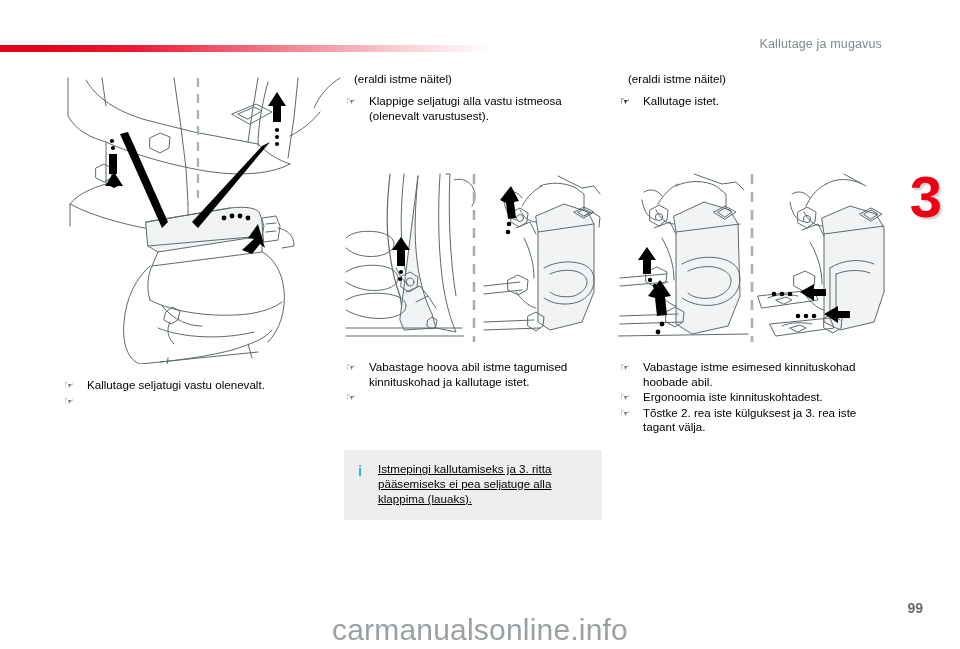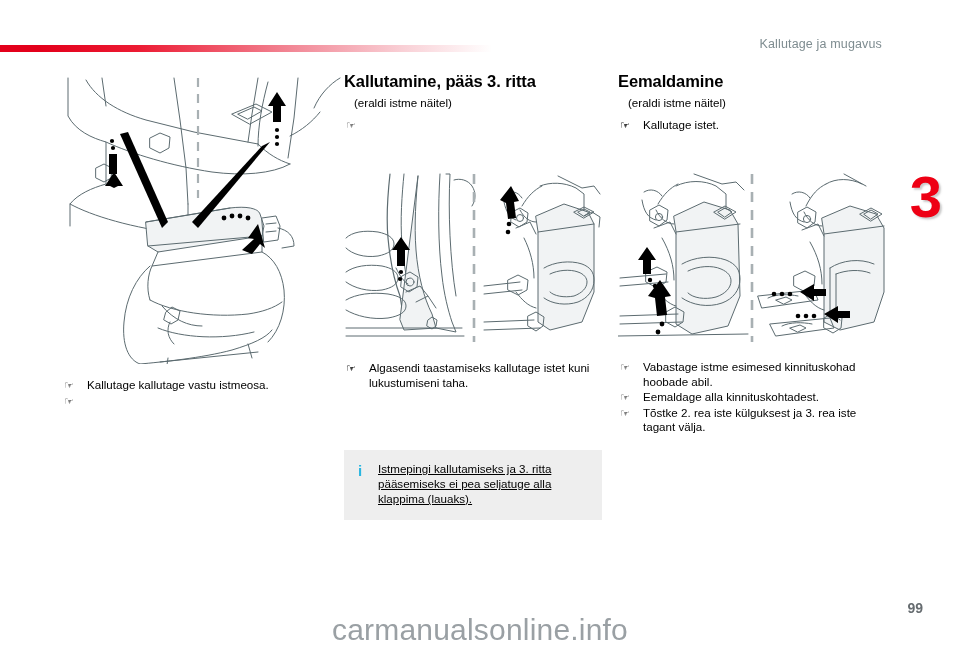--- a/index.html
+++ b/index.html
@@ -246,34 +246,34 @@
       <circle cx="186" cy="142" r="2.4"></circle>
       <circle cx="162" cy="142" r="2.4"></circle>
     </g>
   </svg>
 </div>
 
 <div class="fig-left-text">
   <ul class="bullets">
     <li>
       <span class="hand">☞</span>
-      <span>Kallutage kallutage vastu istmeosa.</span>
+      <span>Kallutage seljatugi vastu olenevalt.</span>
     </li>
     <li>
       <span class="hand">☞</span>
     </li>
   </ul>
 </div>
 
 <div class="col col-mid">
-  <h2 class="section-title">Kallutamine, pääs 3. ritta</h2>
   <p class="subtitle">(eraldi istme näitel)</p>
   <ul class="bullets">
     <li>
       <span class="hand">☞</span>
+      <span>Klappige seljatugi alla vastu istmeosa (olenevalt varustusest).</span>
     </li>
   </ul>
 </div>
 
 <div class="figure fig-mid">
   <svg viewBox="0 0 258 172" width="258" height="172" xmlns="http://www.w3.org/2000/svg">
     <g fill="none" stroke="#5c6b70" stroke-width="1" stroke-linejoin="round" stroke-linecap="round">
 
       <path d="M46 2 C44 20 42 44 44 66 C46 88 50 108 56 124 L60 148" stroke-width="1.2"></path>
       <path d="M60 2 C58 22 56 48 58 72 C60 96 64 116 70 132"></path>
@@ -337,35 +337,34 @@
       <circle cx="165" cy="52" r="2.3"></circle>
       <circle cx="164" cy="60" r="2.3"></circle>
     </g>
   </svg>
 </div>
 
 <div class="fig-mid-text">
   <ul class="bullets">
     <li>
       <span class="hand">☞</span>
-    </li>
-    <li>
-      <span class="hand">☞</span>
-      <span>Algasendi taastamiseks kallutage istet kuni lukustumiseni taha.</span>
+      <span>Vabastage hoova abil istme tagumised kinnituskohad ja kallutage istet.</span>
+    </li>
+    <li>
+      <span class="hand">☞</span>
     </li>
   </ul>
 </div>
 
 <div class="info-box">
   <div class="info-icon">i</div>
   <div class="info-text">Istmepingi kallutamiseks ja 3. ritta pääsemiseks ei pea seljatuge alla klappima (lauaks).</div>
 </div>
 
 <div class="col col-right">
-  <h2 class="section-title">Eemaldamine</h2>
   <p class="subtitle">(eraldi istme näitel)</p>
   <ul class="bullets">
     <li>
       <span class="hand">☞</span>
     </li>
     <li>
       <span class="hand">☞</span>
       <span>Kallutage istet.</span>
     </li>
   </ul>
@@ -460,21 +459,21 @@
 </div>
 
 <div class="fig-right-text">
   <ul class="bullets">
     <li>
       <span class="hand">☞</span>
       <span>Vabastage istme esimesed kinnituskohad hoobade abil.</span>
     </li>
     <li>
       <span class="hand">☞</span>
-      <span>Eemaldage alla kinnituskohtadest.</span>
+      <span>Ergonoomia iste kinnituskohtadest.</span>
     </li>
     <li>
       <span class="hand">☞</span>
       <span>Tõstke 2. rea iste külguksest ja 3. rea iste tagant välja.</span>
     </li>
   </ul>
 </div>
 
 <div class="page-number">99</div>
 <div class="watermark">carmanualsonline.info</div>

